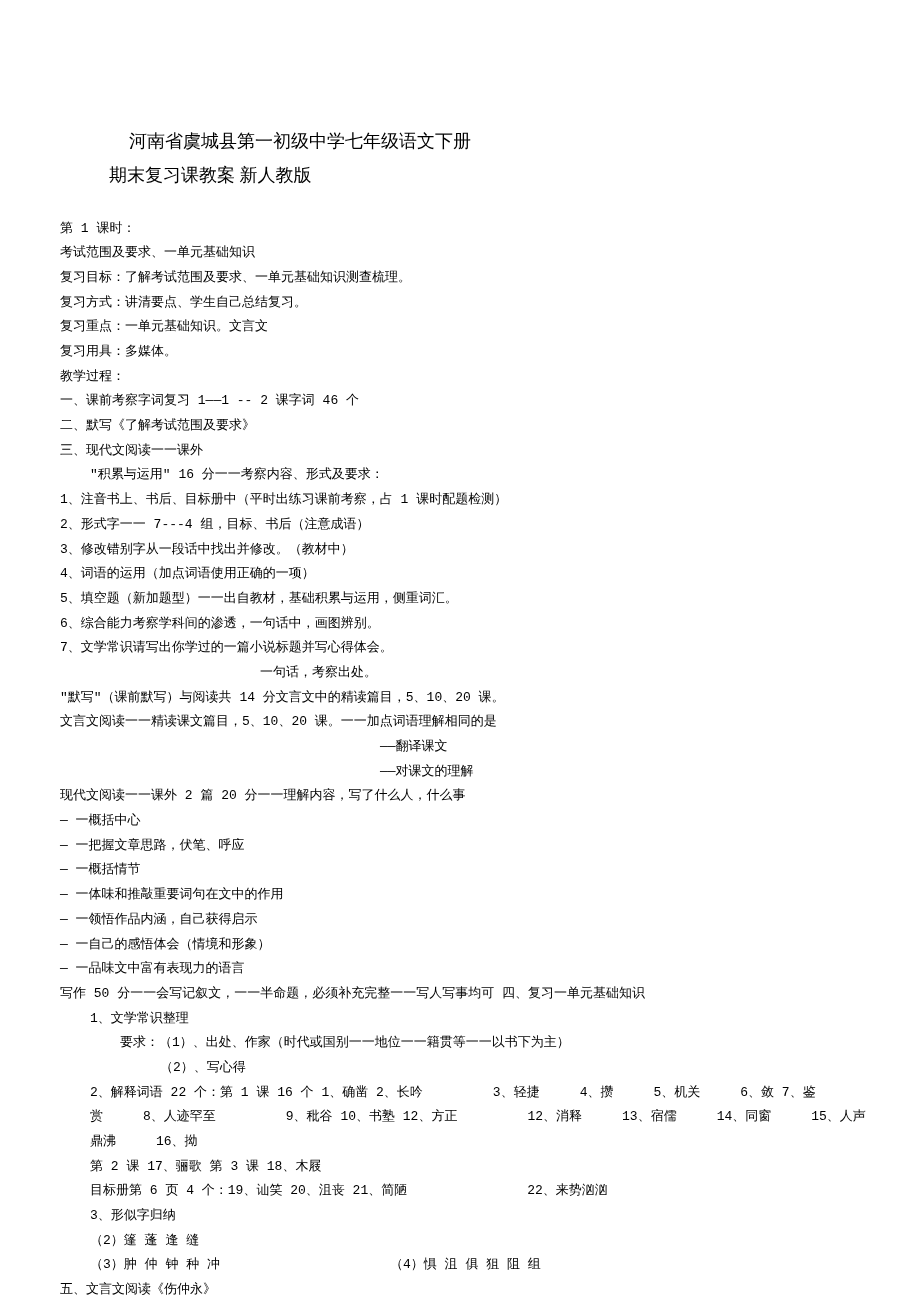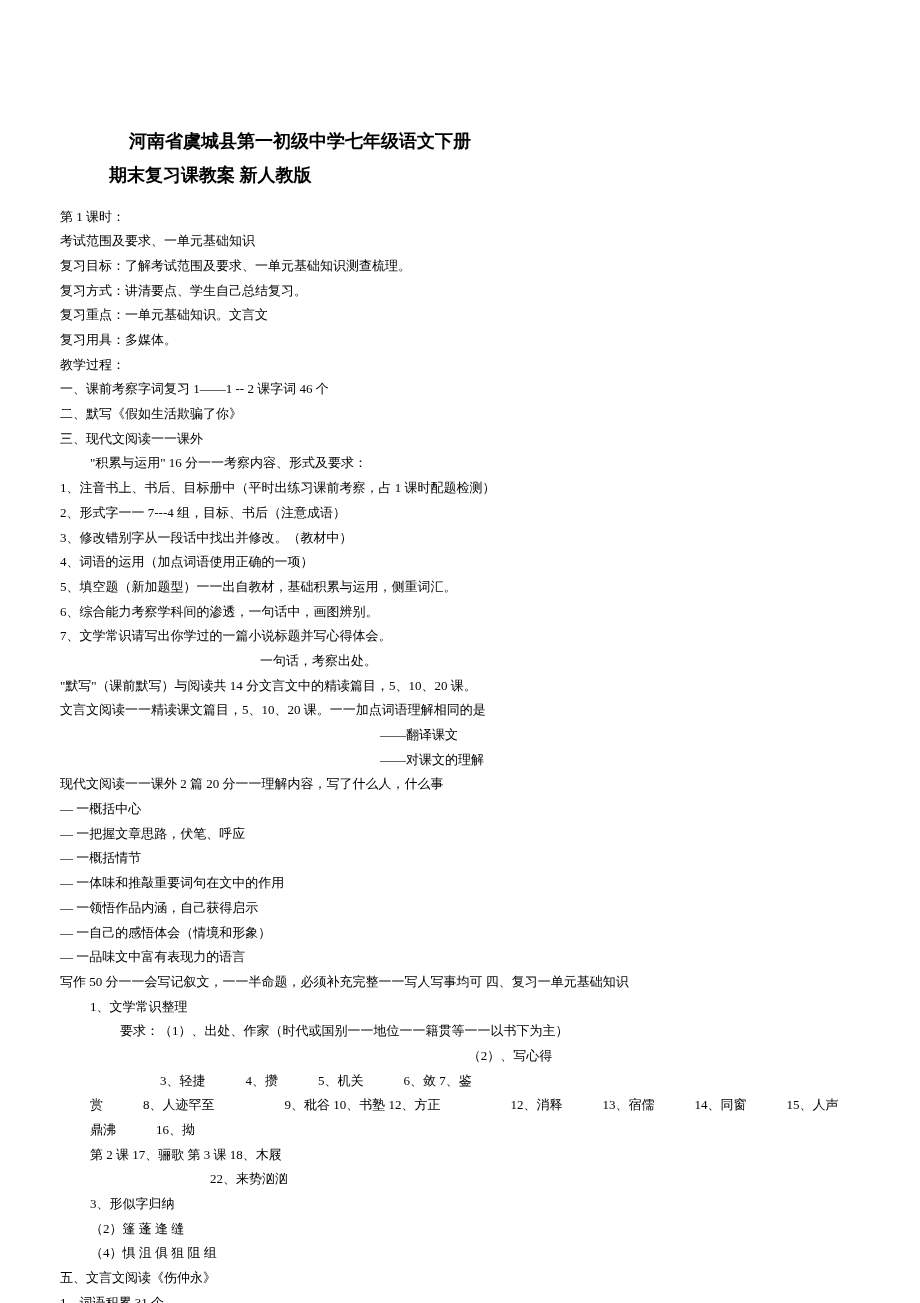--- a/index.html
+++ b/index.html
@@ -8,45 +8,45 @@
       line-height: 1.9;
       color: #000;
       background: #fff;
       margin: 0;
       padding: 90px 60px 40px 60px;
       width: 920px;
       box-sizing: border-box;
     }
     .title {
       font-size: 18px;
-      font-weight: bold;
-      margin-bottom: 12px;
+      font-weight: normal;
+      margin-bottom: 24px;
       white-space: pre;
     }
     .title-part1 {
       display: inline-block;
       margin-left: 60px;
     }
     .title-part2 {
       display: inline-block;
       margin-left: 40px;
     }
     .line {
       margin: 0;
       padding: 0;
+      font-family: Liberation Mono, monospace;
     }
     .indent1 {
       padding-left: 30px;
     }
     .indent2 {
       padding-left: 60px;
     }
     .indent3 {
       padding-left: 100px;
-      text-align: center;
     }
     .center-ish {
       padding-left: 200px;
     }
     .center-more {
       padding-left: 320px;
     }
     .split-row {
       display: flex;
       flex-wrap: nowrap;
@@ -66,21 +66,21 @@
 </div>
 
 <p class="line">第 1 课时：</p>
 <p class="line">考试范围及要求、一单元基础知识</p>
 <p class="line">复习目标：了解考试范围及要求、一单元基础知识测查梳理。</p>
 <p class="line">复习方式：讲清要点、学生自己总结复习。</p>
 <p class="line">复习重点：一单元基础知识。文言文</p>
 <p class="line">复习用具：多媒体。</p>
 <p class="line">教学过程：</p>
 <p class="line">一、课前考察字词复习 1——1 -- 2 课字词 46 个</p>
-<p class="line">二、默写《假如生活欺骗了你》</p>
+<p class="line">二、默写《了解考试范围及要求》</p>
 <p class="line">三、现代文阅读一一课外</p>
 <p class="line indent1">"积累与运用"  16 分一一考察内容、形式及要求：</p>
 <p class="line">1、注音书上、书后、目标册中（平时出练习课前考察，占 1 课时配题检测）</p>
 <p class="line">2、形式字一一 7---4 组，目标、书后（注意成语）</p>
 <p class="line">3、修改错别字从一段话中找出并修改。（教材中）</p>
 <p class="line">4、词语的运用（加点词语使用正确的一项）</p>
 <p class="line">5、填空题（新加题型）一一出自教材，基础积累与运用，侧重词汇。</p>
 <p class="line">6、综合能力考察学科间的渗透，一句话中，画图辨别。</p>
 <p class="line">7、文学常识请写出你学过的一篇小说标题并写心得体会。</p>
 <p class="line center-ish">一句话，考察出处。</p>
@@ -95,20 +95,21 @@
 <p class="line">— 一体味和推敲重要词句在文中的作用</p>
 <p class="line">— 一领悟作品内涵，自己获得启示</p>
 <p class="line">— 一自己的感悟体会（情境和形象）</p>
 <p class="line">— 一品味文中富有表现力的语言</p>
 <p class="line">写作 50 分一一会写记叙文，一一半命题，必须补充完整一一写人写事均可 四、复习一单元基础知识</p>
 <p class="line indent1">1、文学常识整理</p>
 <p class="line indent2">要求：（1）、出处、作家（时代或国别一一地位一一籍贯等一一以书下为主）</p>
 <p class="line indent3">（2）、写心得</p>
 
 <div class="line split-row indent1">
+  <span>2、解释词语 22 个：第 1 课 16 个 1、确凿 2、长吟</span>
   <span class="gap-med">3、轻捷</span>
   <span class="gap-small">4、攒</span>
   <span class="gap-small">5、机关</span>
   <span class="gap-small">6、敛 7、鉴</span>
 </div>
 
 <div class="line split-row indent1">
   <span>赏</span>
   <span class="gap-small">8、人迹罕至</span>
   <span class="gap-med">9、秕谷 10、书塾 12、方正</span>
@@ -119,27 +120,29 @@
 </div>
 
 <div class="line split-row indent1">
   <span>鼎沸</span>
   <span class="gap-small">16、拗</span>
 </div>
 
 <p class="line indent1">第 2 课 17、骊歌 第 3 课 18、木屐</p>
 
 <div class="line split-row indent1">
+  <span>目标册第 6 页 4 个：19、讪笑 20、沮丧 21、简陋</span>
   <span style="margin-left:120px">22、来势汹汹</span>
 </div>
 
 <p class="line indent1">3、形似字归纳</p>
 
 <div class="line split-row indent1">
   <span>（2）篷    蓬    逢       缝</span>
 </div>
 
 <div class="line split-row indent1">
+  <span style="width:300px">（3）肿 仲 钟 种 冲</span>
   <span>（4）惧    沮    俱    狙       阻 组</span>
 </div>
 
 <p class="line">五、文言文阅读《伤仲永》</p>
 <p class="line">1、词语积累 31 个</p>
 
 </body></html>

